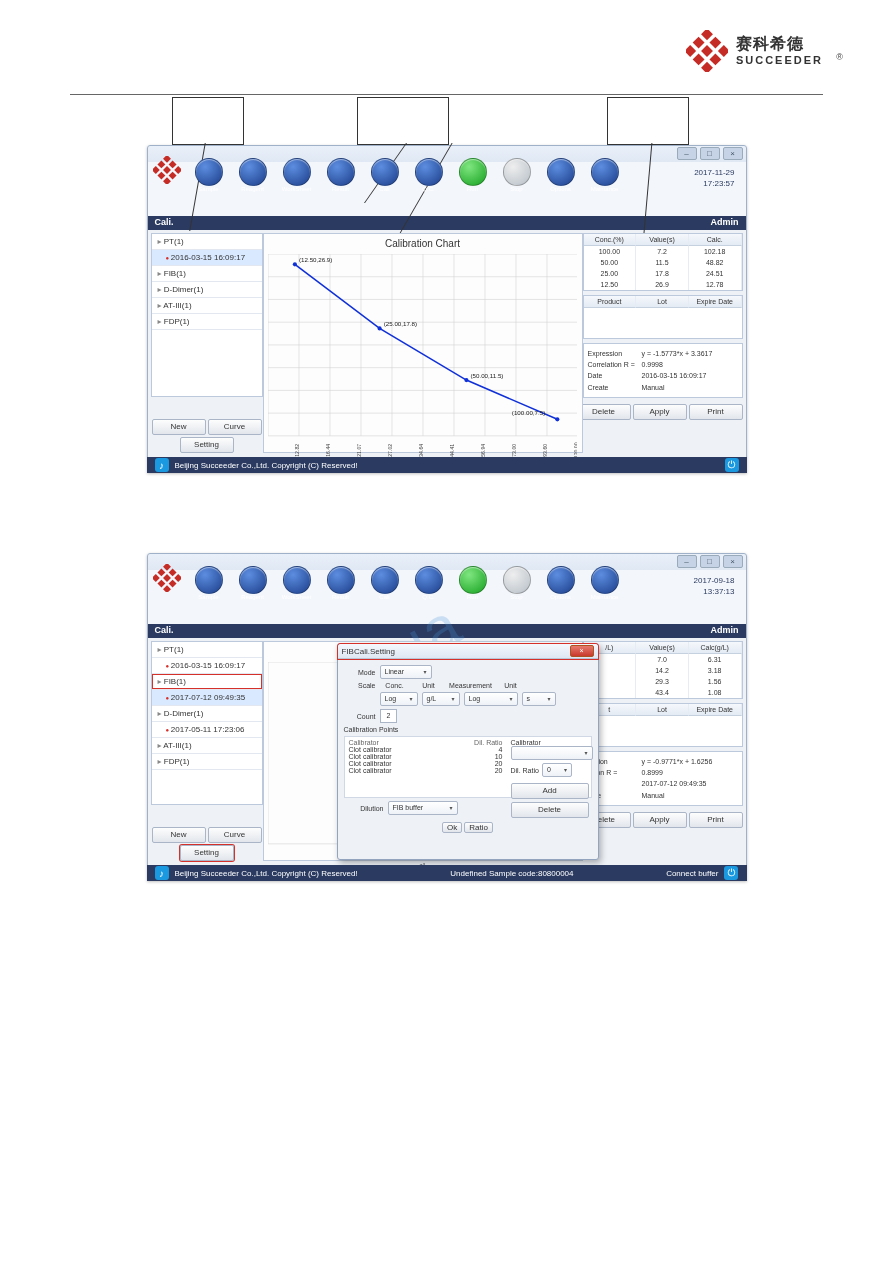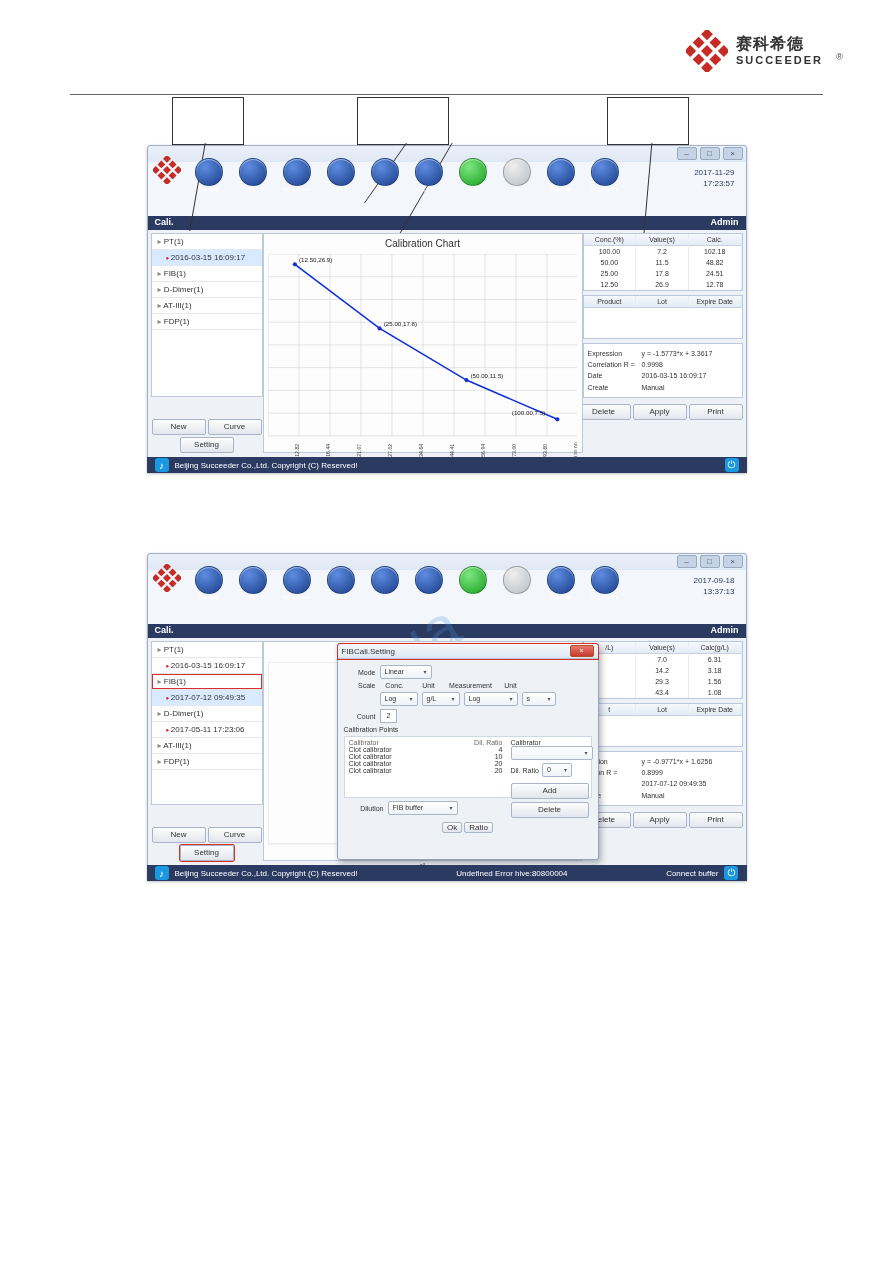--- a/index.html
+++ b/index.html
@@ -611,21 +611,21 @@
             <span class="btn" style="min-width:42px">Ratio</span>
           </div>
         </div>
       </div>
 
       <div class="footer">
         <div style="display:flex;align-items:center;gap:6px">
           <div class="ficon">♪</div>
           <span>Beijing Succeeder Co.,Ltd. Copyright (C) Reserved!</span>
         </div>
-        <span>Undefined Error hive:80800004</span>
+        <span>Undefined Sample code:80800004</span>
         <div style="display:flex;align-items:center;gap:6px">
           <span>Connect buffer</span>
           <div class="ficon">⏻</div>
         </div>
       </div>
     </div>
   </div>
 </div>
 
 </body></html>

